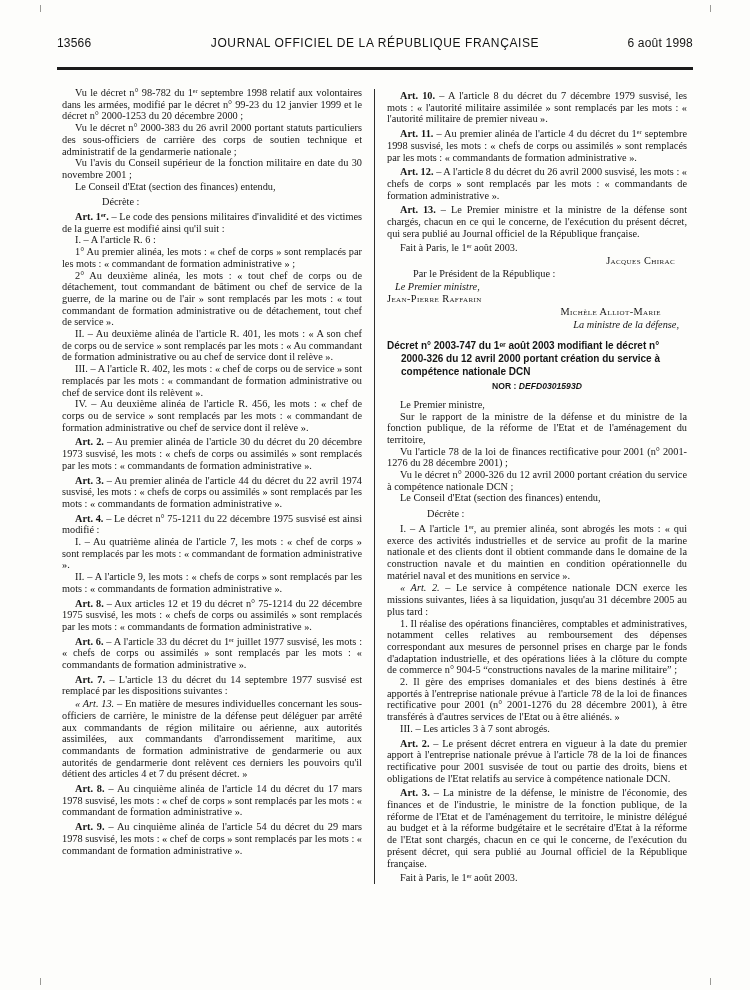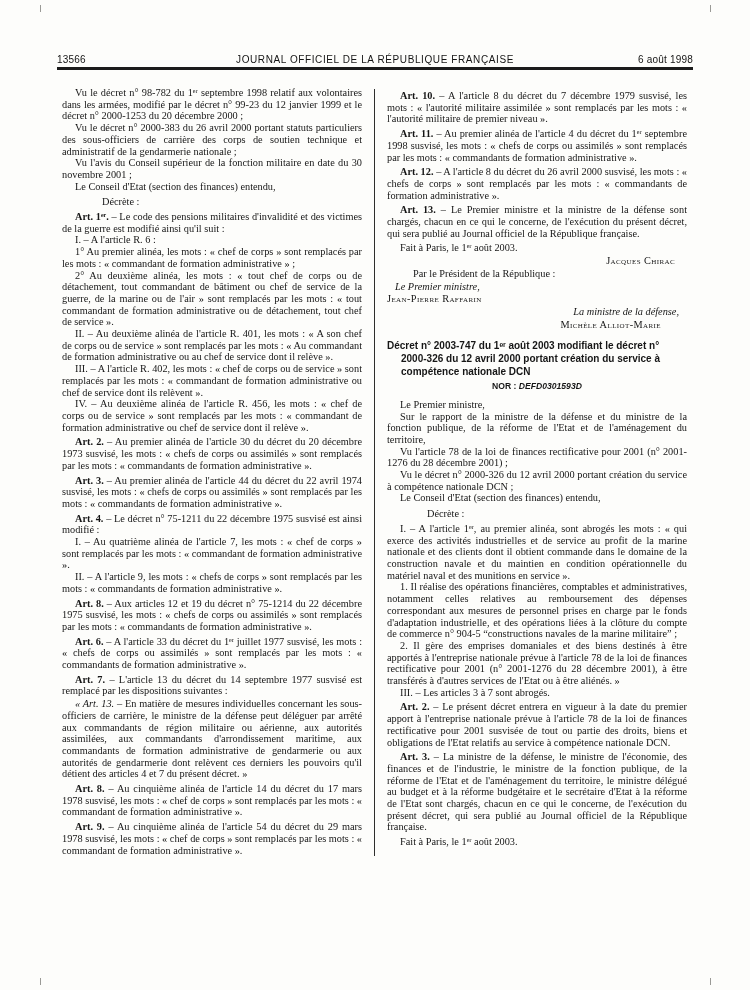--- a/index.html
+++ b/index.html
@@ -10,24 +10,24 @@
     background:#fdfdfb;
     overflow:hidden;
     color:#161616;
     font-family:"Liberation Serif","DejaVu Serif",serif;
   }
   .crop{position:absolute;width:1px;height:7px;background:#9a9a96;}
   .crop.tl{left:40px;top:5px;} .crop.tr{left:710px;top:5px;}
   .crop.bl{left:40px;top:978px;} .crop.br{left:710px;top:978px;}
 
   .header{
-    position:absolute;left:57px;top:54px;width:636px;
+    position:absolute;left:57px;top:36px;width:636px;
     display:flex;align-items:flex-end;
     font-family:"Liberation Sans","DejaVu Sans",sans-serif;
-    font-size:10px;letter-spacing:.2px;color:#141414;
+    font-size:12px;letter-spacing:.2px;color:#141414;
   }
   .header .pageno{width:110px;text-align:left;}
   .header .htitle{flex:1;text-align:center;letter-spacing:.6px;}
   .header .hdate{width:110px;text-align:right;}
   .header-rule{position:absolute;left:57px;top:67px;width:636px;height:3px;background:#1b1b1b;}
 
   .columns{position:absolute;left:62px;top:87px;width:626px;display:flex;}
   .col{width:300px;
     font-size:10.3px;line-height:11.7px;
     text-align:justify;
@@ -107,31 +107,32 @@
     <div class="col" id="col-right">
         <p class="art"><span class="lead">Art. 10.</span> <span>– A l'article 8 du décret du 7 décembre 1979 susvisé, les mots : « l'autorité militaire assimilée » sont remplacés par les mots : « l'autorité militaire de premier niveau ».</span></p>
         <p class="art"><span class="lead">Art. 11.</span> <span>– Au premier alinéa de l'article 4 du décret du 1ᵉʳ septembre 1998 susvisé, les mots : « chefs de corps ou assimilés » sont remplacés par les mots : « commandants de formation administrative ».</span></p>
         <p class="art"><span class="lead">Art. 12.</span> <span>– A l'article 8 du décret du 26 avril 2000 susvisé, les mots : « chefs de corps » sont remplacés par les mots : « commandants de formation administrative ».</span></p>
         <p class="art"><span class="lead">Art. 13.</span> <span>– Le Premier ministre et la ministre de la défense sont chargés, chacun en ce qui le concerne, de l'exécution du présent décret, qui sera publié au Journal officiel de la République française.</span></p>
         <p class="fait">Fait à Paris, le 1ᵉʳ août 2003.</p>
         <p class="sig right sc pr-md">Jacques Chirac</p>
         <p class="sig pl-lg">Par le Président de la République :</p>
         <p class="sig ital pl-sm">Le Premier ministre,</p>
         <p class="sig sc">Jean-Pierre Raffarin</p>
+        <p class="sig right sc pr-lg">Michèle Alliot-Marie</p>
         <p class="sig right ital pr-sm">La ministre de la défense,</p>
-        <p class="sig right sc pr-lg">Michèle Alliot-Marie</p>
         <p class="heading">Décret n° 2003-747 du 1ᵉʳ août 2003 modifiant le décret n° 2000-326 du 12 avril 2000 portant création du service à compétence nationale DCN</p>
         <p class="nor"><span class="lead">NOR : </span> <span class="norval">DEFD0301593D</span></p>
         <p class="">Le Premier ministre,</p>
         <p class="">Sur le rapport de la ministre de la défense et du ministre de la fonction publique, de la réforme de l'Etat et de l'aménagement du territoire,</p>
         <p class="">Vu l'article 78 de la loi de finances rectificative pour 2001 (n° 2001-1276 du 28 décembre 2001) ;</p>
         <p class="">Vu le décret n° 2000-326 du 12 avril 2000 portant création du service à compétence nationale DCN ;</p>
         <p class="">Le Conseil d'Etat (section des finances) entendu,</p>
         <p class="decrete">Décrète :</p>
         <p class="">I. – A l'article 1ᵉʳ, au premier alinéa, sont abrogés les mots : « qui exerce des activités industrielles et de service au profit de la marine nationale et des clients dont il obtient commande dans le domaine de la construction navale et du maintien en condition opérationnelle du matériel naval et des munitions en service ».</p>
+        <p class="quote"><span class="lead ital">« Art. 2.</span> <span>– Le service à compétence nationale DCN exerce les missions suivantes, liées à sa liquidation, jusqu'au 31 décembre 2005 au plus tard :</span></p>
         <p class="">1. Il réalise des opérations financières, comptables et administratives, notamment celles relatives au remboursement des dépenses correspondant aux mesures de personnel prises en charge par le fonds d'adaptation industrielle, et des opérations liées à la clôture du compte de commerce n° 904-5 “constructions navales de la marine militaire” ;</p>
         <p class="">2. Il gère des emprises domaniales et des biens destinés à être apportés à l'entreprise nationale prévue à l'article 78 de la loi de finances rectificative pour 2001 (n° 2001-1276 du 28 décembre 2001), à être transférés à d'autres services de l'Etat ou à être aliénés. »</p>
         <p class="">III. – Les articles 3 à 7 sont abrogés.</p>
         <p class="art"><span class="lead">Art. 2.</span> <span>– Le présent décret entrera en vigueur à la date du premier apport à l'entreprise nationale prévue à l'article 78 de la loi de finances rectificative pour 2001 susvisée de tout ou partie des droits, biens et obligations de l'Etat relatifs au service à compétence nationale DCN.</span></p>
         <p class="art"><span class="lead">Art. 3.</span> <span>– La ministre de la défense, le ministre de l'économie, des finances et de l'industrie, le ministre de la fonction publique, de la réforme de l'Etat et de l'aménagement du territoire, le ministre délégué au budget et à la réforme budgétaire et le secrétaire d'Etat à la réforme de l'Etat sont chargés, chacun en ce qui le concerne, de l'exécution du présent décret, qui sera publié au Journal officiel de la République française.</span></p>
         <p class="fait">Fait à Paris, le 1ᵉʳ août 2003.</p>
       </div>
   </div>
 </div>
 

